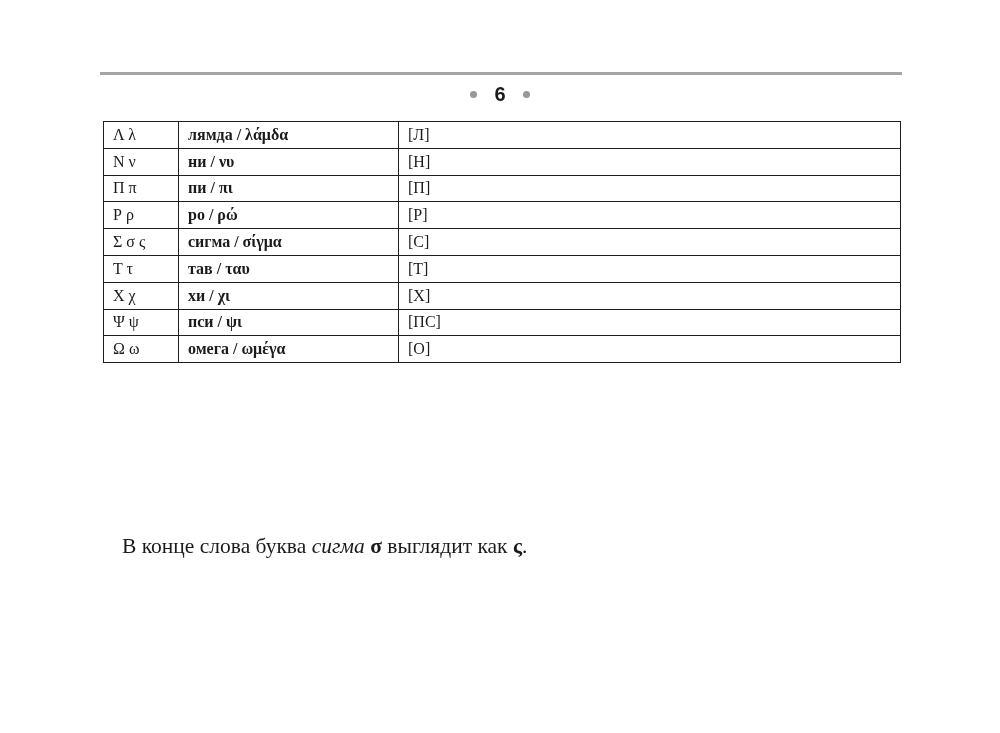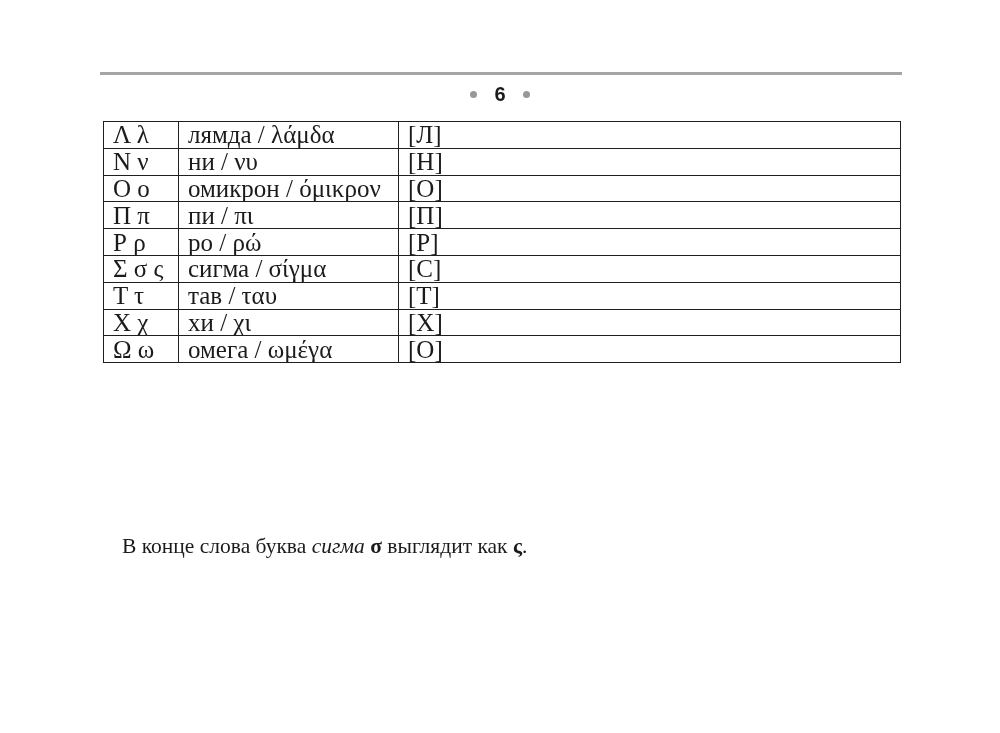--- a/index.html
+++ b/index.html
@@ -54,29 +54,29 @@
     position:absolute;
     left:103px;
     top:121px;
     width:797px;
     border-collapse:collapse;
     table-layout:fixed;
   }
   table.alphabet td{
     border:1.6px solid var(--table-border, #1f1f1f);
     height:26.8px;
-    font-size:25px;
+    font-size:16px;
     line-height:1;
     padding:0 0 0 9px;
     vertical-align:middle;
     white-space:nowrap;
     overflow:hidden;
   }
   td.col-letters{width:75px;}
-  td.col-names{width:220px;}
+  td.col-names{width:220px;font-weight:bold;}
   td.col-pron{width:502px;}
   .sigma-note{
     position:absolute;
     left:103px;
     top:533px;
     width:800px;
     font-size:21.5px;
     line-height:1.25;
     text-indent:19px;
   }
@@ -102,25 +102,20 @@
         <td class="col-letters">Λ λ</td>
         <td class="col-names">лямда / λάμδα</td>
         <td class="col-pron">[Л]</td>
       </tr>
       <tr>
         <td class="col-letters">Ν ν</td>
         <td class="col-names">ни / νυ</td>
         <td class="col-pron">[Н]</td>
       </tr>
       <tr>
-        <td class="col-letters">Ο ο</td>
-        <td class="col-names">омикрон / όμικρον</td>
-        <td class="col-pron">[О]</td>
-      </tr>
-      <tr>
         <td class="col-letters">Π π</td>
         <td class="col-names">пи / πι</td>
         <td class="col-pron">[П]</td>
       </tr>
       <tr>
         <td class="col-letters">Ρ ρ</td>
         <td class="col-names">ро / ρώ</td>
         <td class="col-pron">[Р]</td>
       </tr>
       <tr>
@@ -132,20 +127,25 @@
         <td class="col-letters">Τ τ</td>
         <td class="col-names">тав / ταυ</td>
         <td class="col-pron">[Т]</td>
       </tr>
       <tr>
         <td class="col-letters">Χ χ</td>
         <td class="col-names">хи / χι</td>
         <td class="col-pron">[Х]</td>
       </tr>
       <tr>
+        <td class="col-letters">Ψ ψ</td>
+        <td class="col-names">пси / ψι</td>
+        <td class="col-pron">[ПС]</td>
+      </tr>
+      <tr>
         <td class="col-letters">Ω ω</td>
         <td class="col-names">омега / ωμέγα</td>
         <td class="col-pron">[О]</td>
       </tr>
     </tbody>
   </table>
 
   <p class="sigma-note">
     <span>В конце слова буква</span>
     <i>сигма</i>

